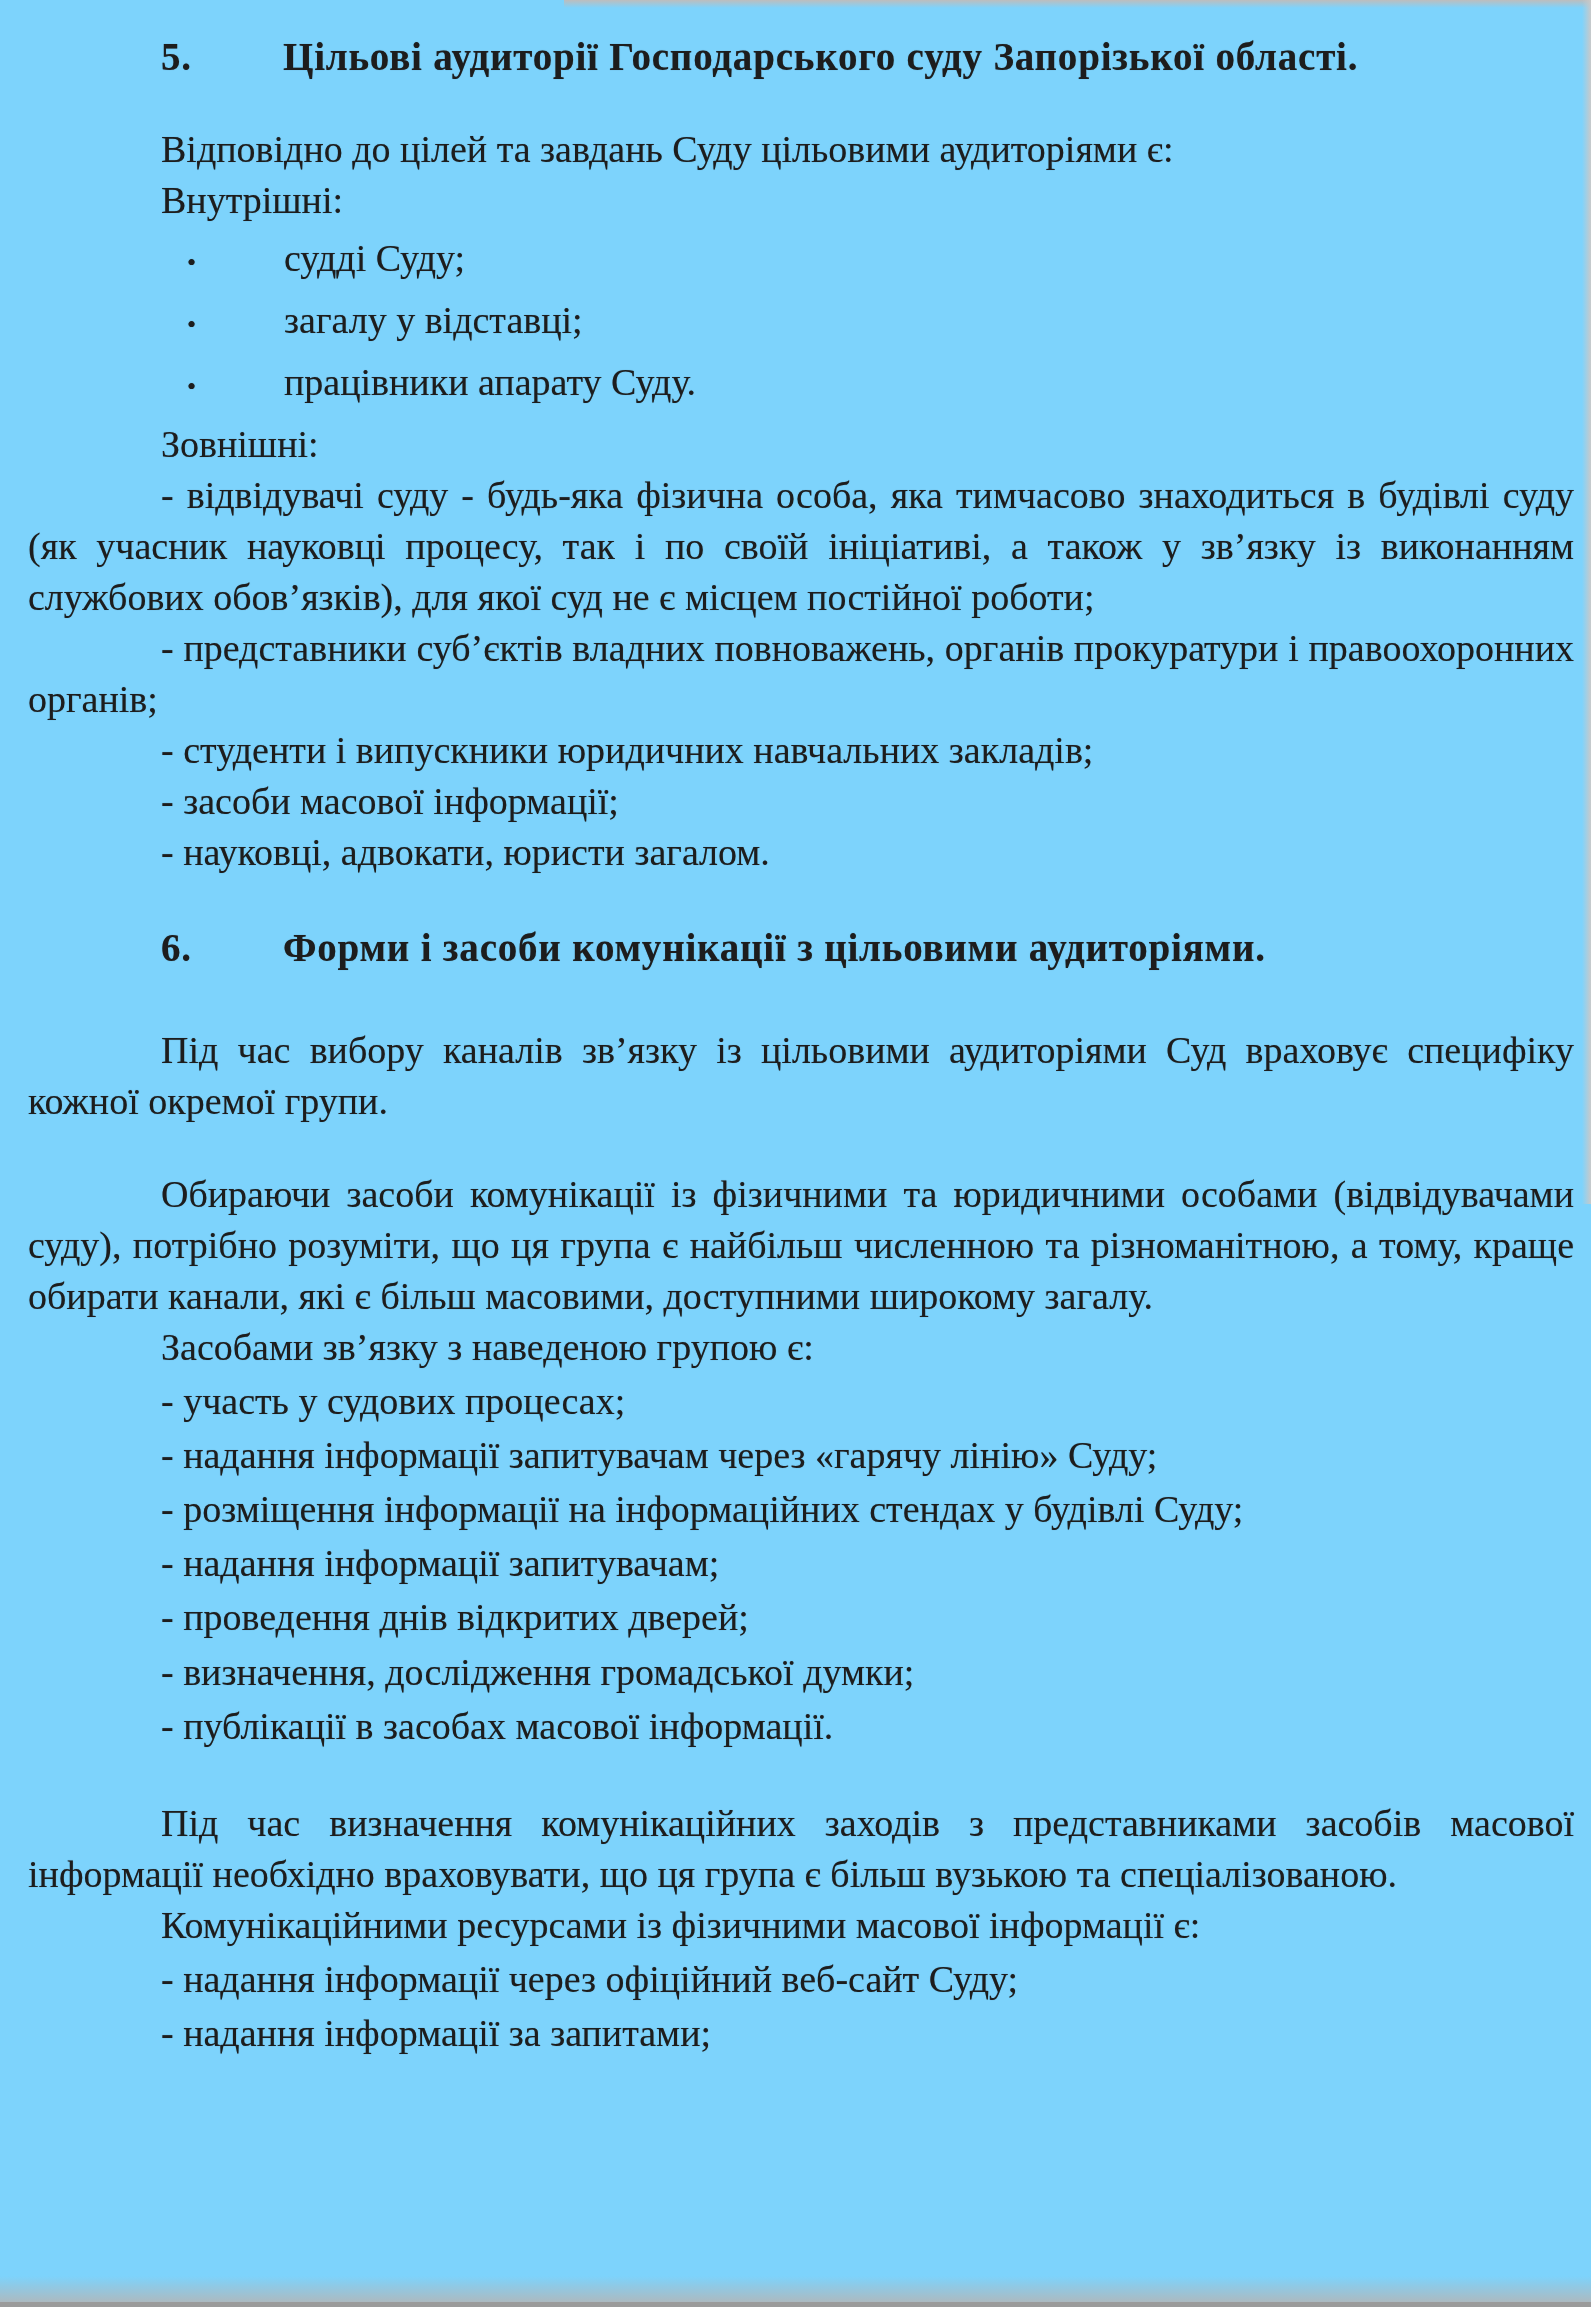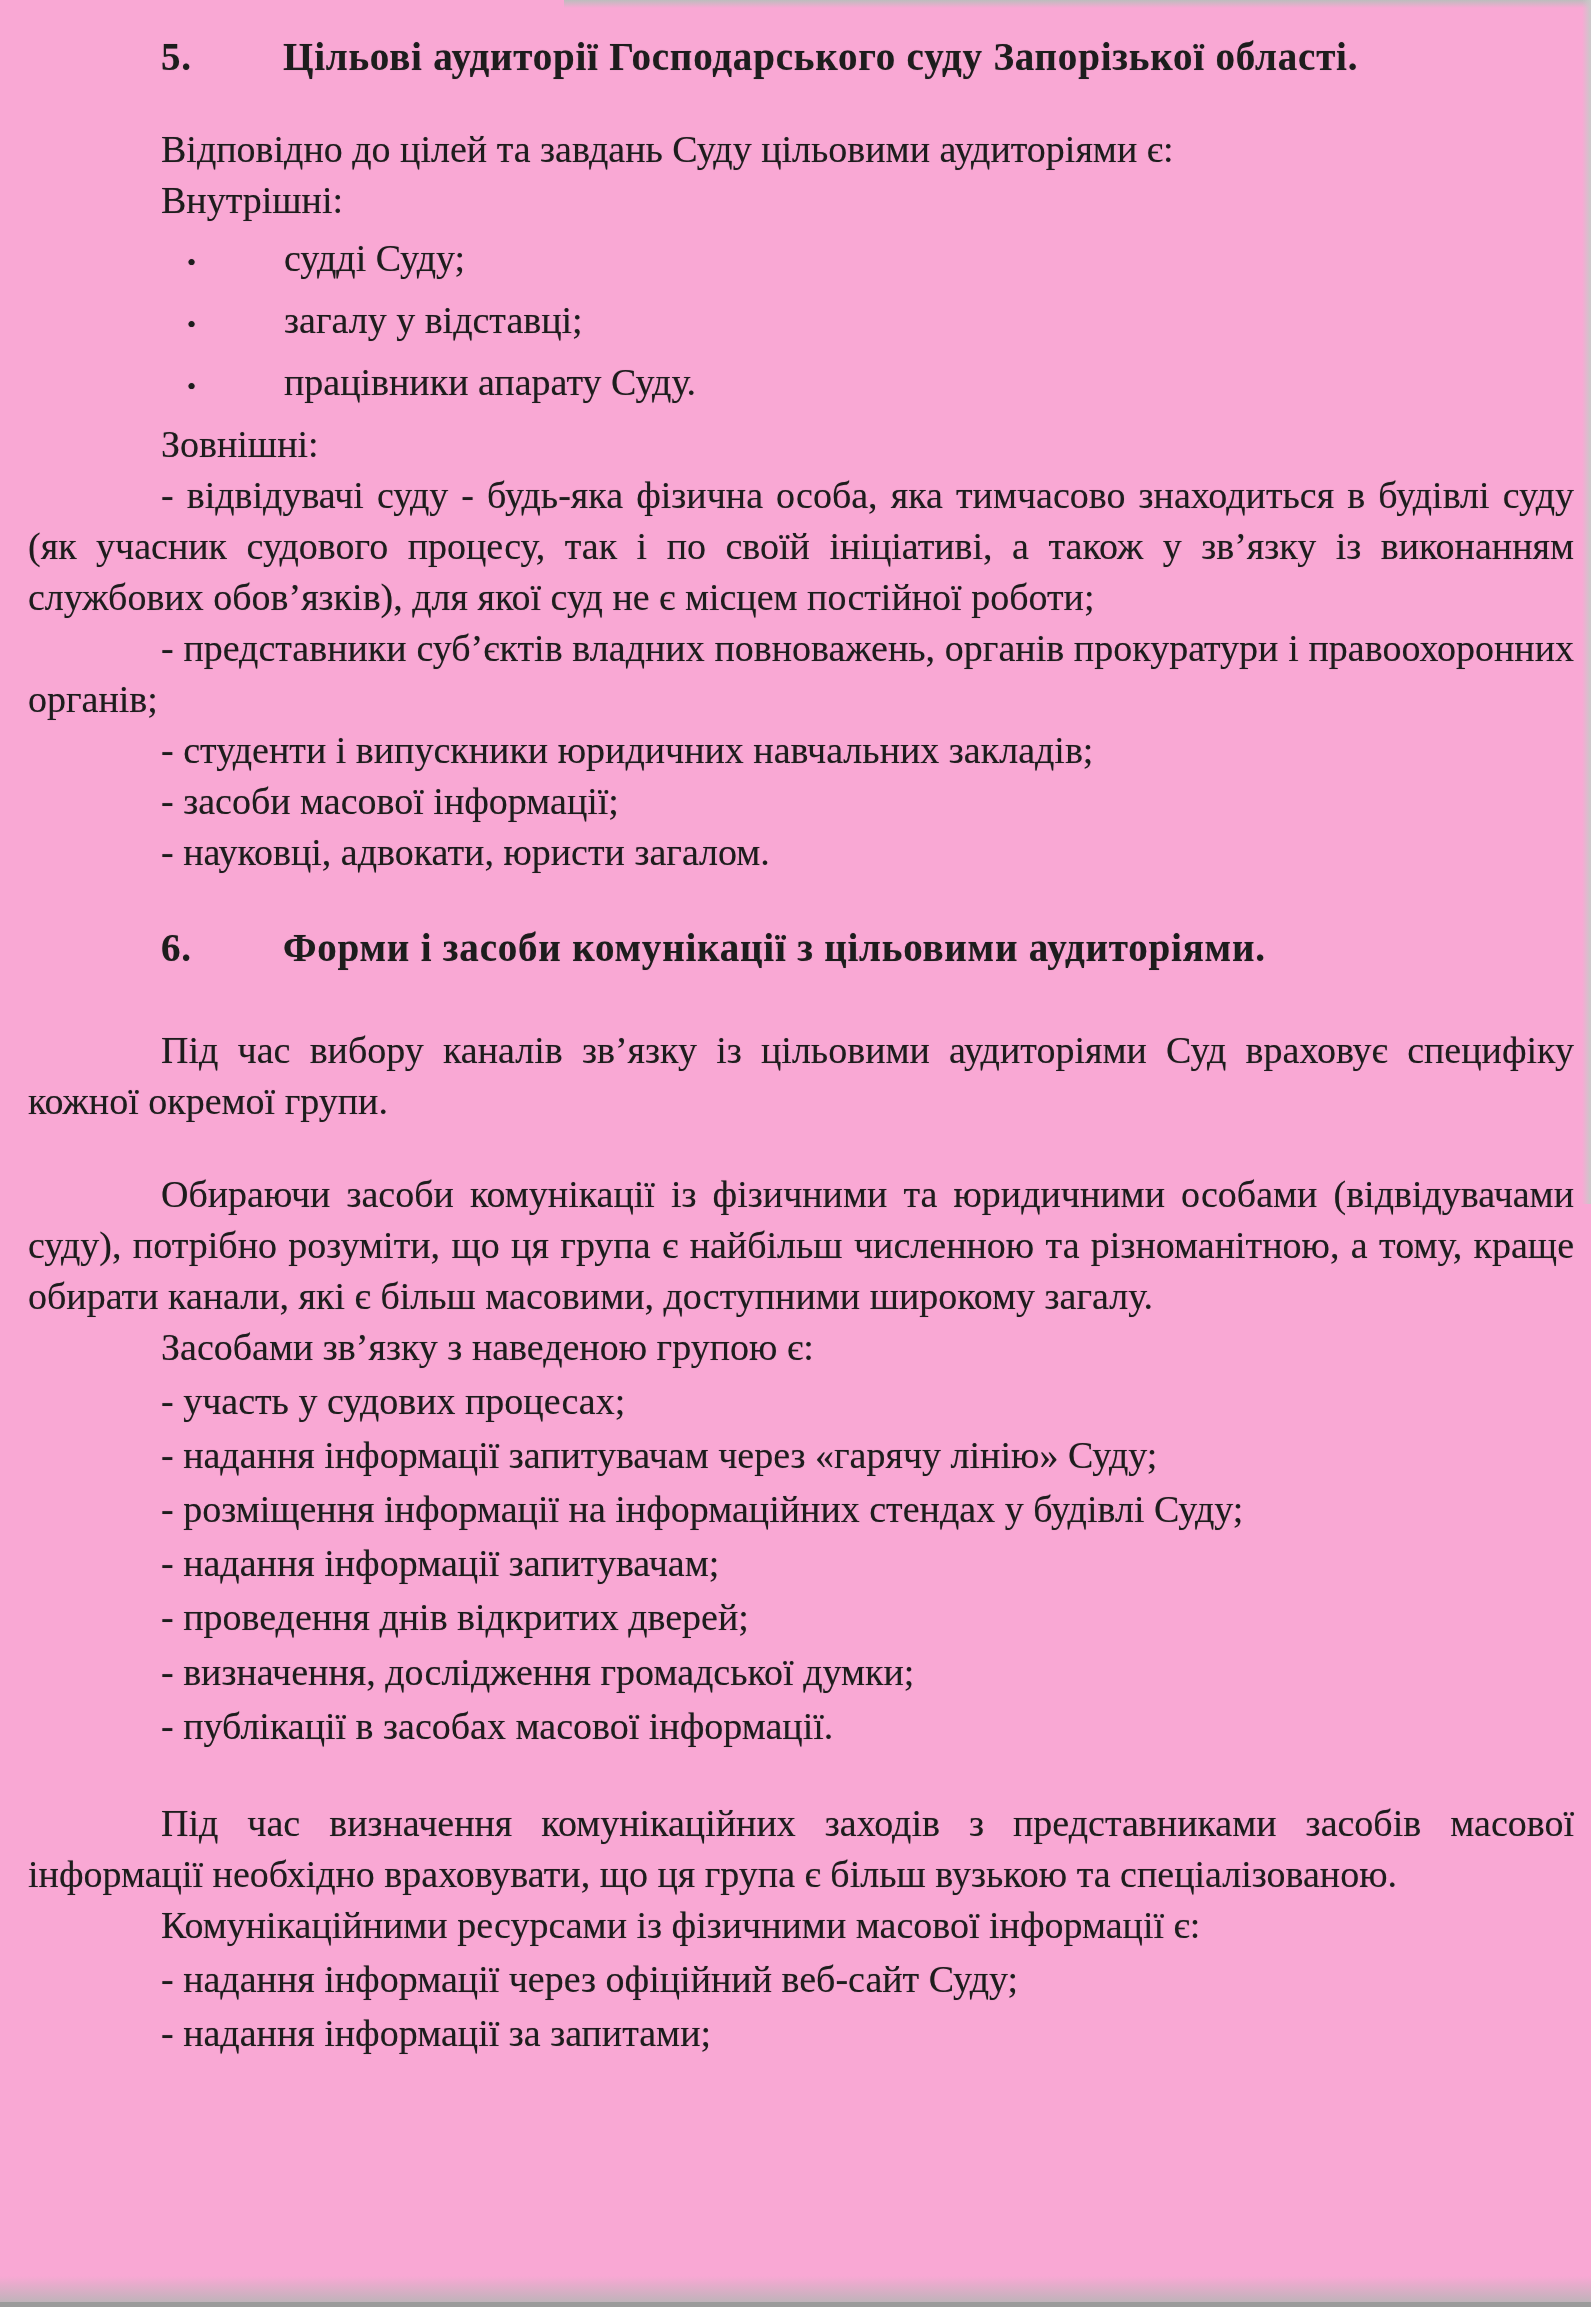--- a/index.html
+++ b/index.html
@@ -1,21 +1,21 @@
 <!DOCTYPE html>
 <html style="font-size:12.4px"><head>
 <meta charset="utf-8">
 <style>
   html,body{margin:0;padding:0;background:#e9e9e9;}
   .page{
     position:relative;
     width:1591px;
     height:2307px;
     box-sizing:border-box;
-    background:#f9a8d4;
+    background:#7dd3fc;
     font-family:"Liberation Serif", serif;
     color:#1d1d1d;
     padding:32px 17px 0 28px;
     overflow:hidden;
     text-shadow:0 0 0.8px rgba(25,25,25,.45);
   }
   .para{
     margin:0;
     font-size:38px;
     line-height:51px;
@@ -87,21 +87,21 @@
     <span class="bullet">•</span>
     <span>загалу у відставці;</span>
   </div>
   <div class="bullet-item">
     <span class="bullet">•</span>
     <span>працівники апарату Суду.</span>
   </div>
 
   <p class="para indent italic">Зовнішні:</p>
 
-  <p class="para indent just">- відвідувачі суду - будь-яка фізична особа, яка тимчасово знаходиться в будівлі суду (як учасник судового процесу, так і по своїй ініціативі, а також у зв’язку із виконанням службових обов’язків), для якої суд не є місцем постійної роботи;</p>
+  <p class="para indent just">- відвідувачі суду - будь-яка фізична особа, яка тимчасово знаходиться в будівлі суду (як учасник науковці процесу, так і по своїй ініціативі, а також у зв’язку із виконанням службових обов’язків), для якої суд не є місцем постійної роботи;</p>
   <p class="para indent just">- представники суб’єктів владних повноважень, органів прокуратури і правоохоронних органів;</p>
   <p class="para indent just">- студенти і випускники юридичних навчальних закладів;</p>
   <p class="para indent just">- засоби масової інформації;</p>
   <p class="para indent just">- науковці, адвокати, юристи загалом.</p>
 
   <div class="num-heading h6">
     <span class="hnum">6.</span><span>Форми і засоби комунікації з цільовими аудиторіями.</span>
   </div>
 
   <p class="para indent just">Під час вибору каналів зв’язку із цільовими аудиторіями Суд враховує специфіку кожної окремої групи.</p>

